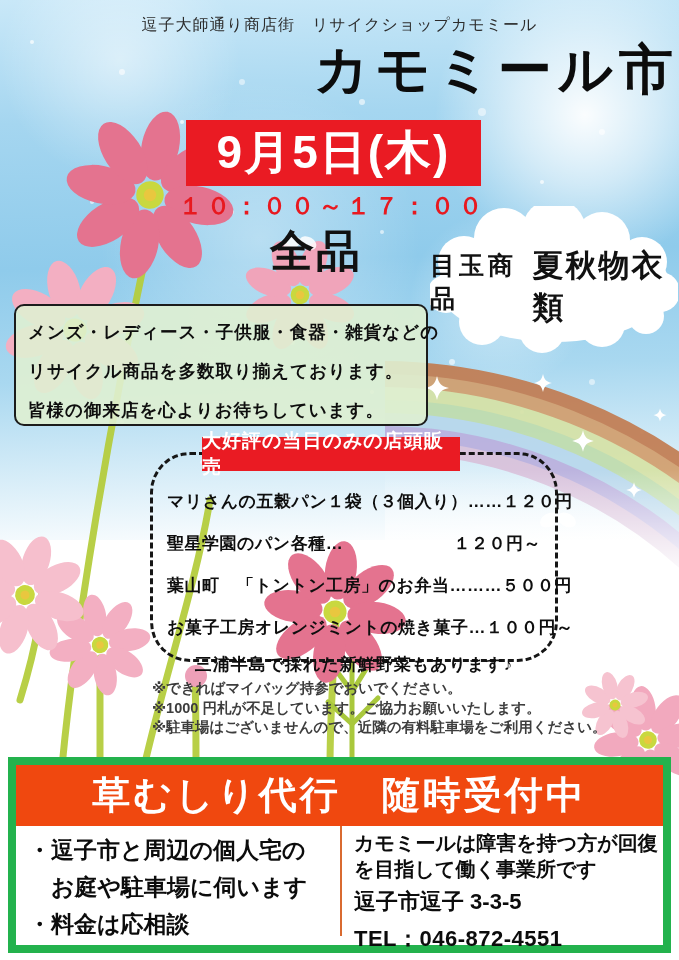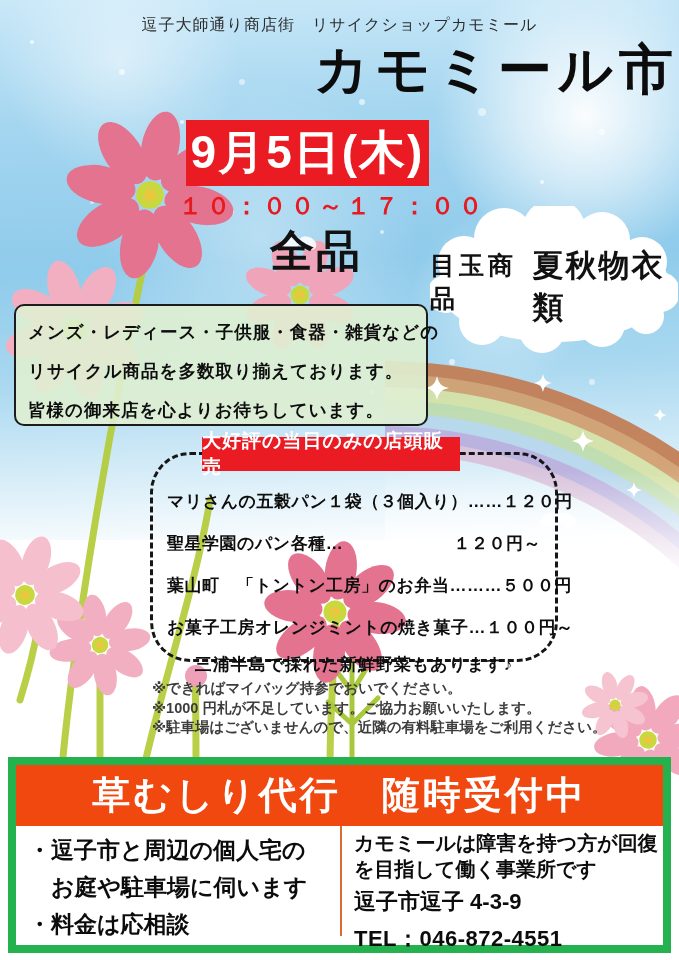--- a/index.html
+++ b/index.html
@@ -57,21 +57,21 @@
   
   .subtitle{
     position:absolute;left:0;top:15px;width:679px;text-align:center;
     font-size:16px;color:#2b2b2b;letter-spacing:1px;font-weight:500;
   }
   .title{
     position:absolute;left:0;top:34px;width:679px;text-align:right;
     font-size:54px;font-weight:bold;color:#0c0c0c;letter-spacing:6px;
   }
   .date-banner{
-    position:absolute;left:186px;top:120px;width:243px;height:66px;
+    position:absolute;left:186px;top:120px;width:295px;height:66px;
     background:#ea1b23;color:#fff;font-weight:bold;font-size:46px;
     display:flex;align-items:center;justify-content:center;letter-spacing:2px;
   }
   .time{
     position:absolute;left:0;top:190px;width:665px;text-align:center;
     color:#e8191f;font-weight:bold;font-size:24px;letter-spacing:4px;
   }
   .price-line{
     position:absolute;left:0;top:222px;width:632px;
     display:flex;align-items:baseline;justify-content:center;
@@ -281,19 +281,19 @@
     <div class="footer-banner">草むしり代行　随時受付中</div>
     <div class="footer-cols">
       <div class="footer-left">
         <div class="line">・逗子市と周辺の個人宅の</div>
         <div class="line">　お庭や駐車場に伺います</div>
         <div class="line">・料金は応相談</div>
       </div>
       <div class="footer-right">
         <div class="para">カモミールは障害を持つ方が回復</div>
         <div class="para">を目指して働く事業所です</div>
-        <div class="address">逗子市逗子 4-3-9</div>
+        <div class="address">逗子市逗子 3-3-5</div>
         <div class="tel">TEL：046-872-4551</div>
       </div>
     </div>
   </div>
 
 </div>
 
 </body></html>

